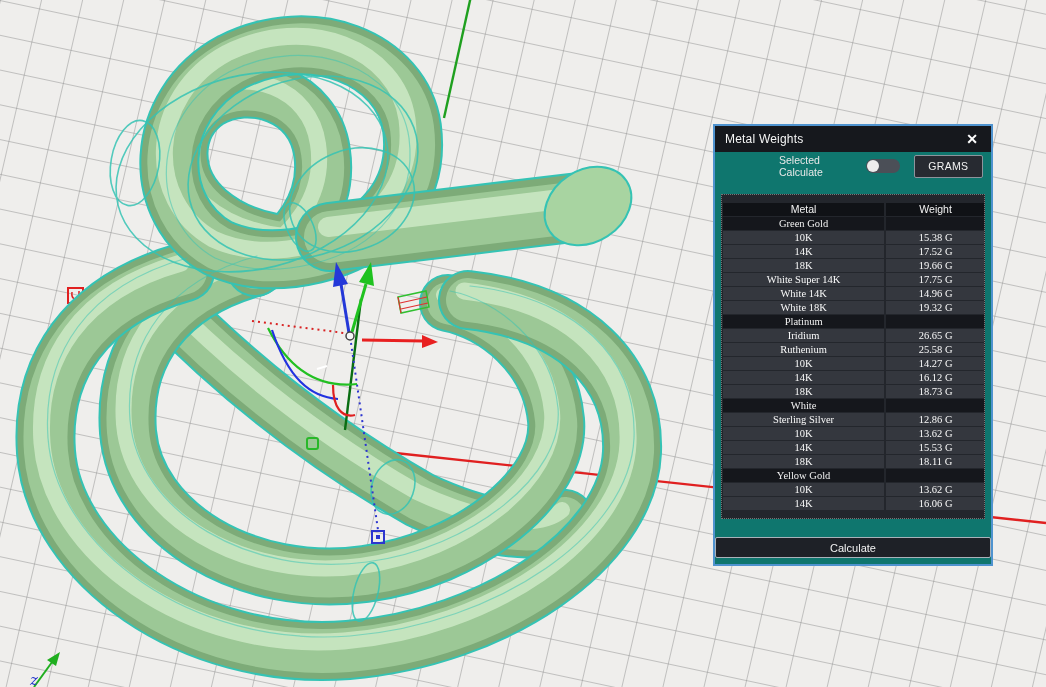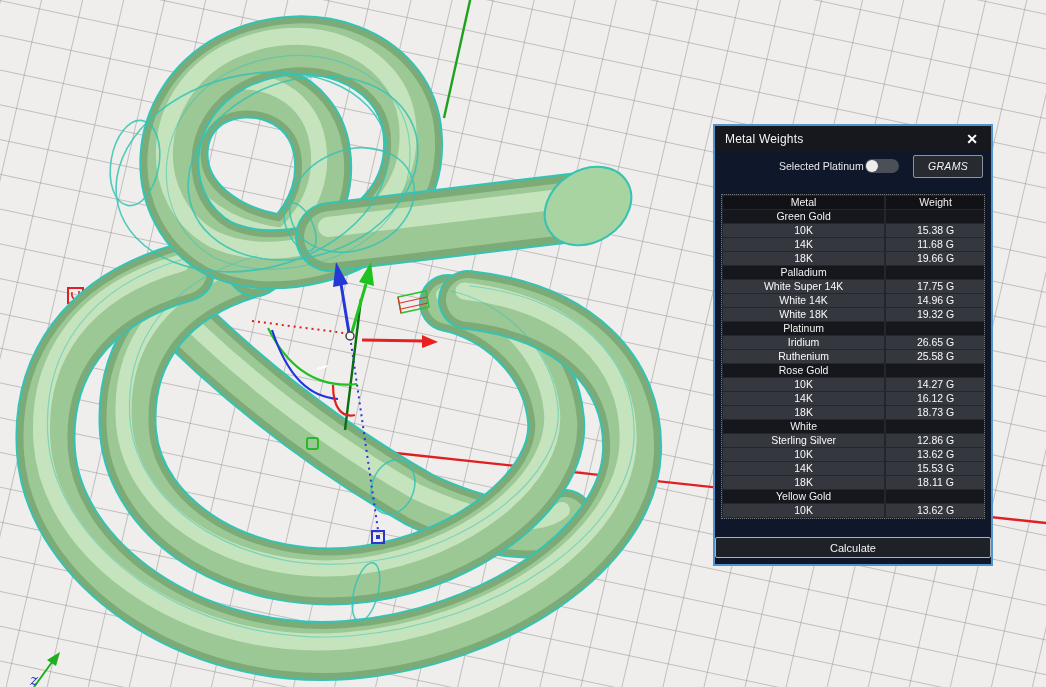--- a/index.html
+++ b/index.html
@@ -5,21 +5,21 @@
   html,body{margin:0;padding:0;}
   body{
     width:1046px;height:687px;position:relative;overflow:hidden;
     font-family:"Liberation Sans", sans-serif;background:#efeeec;
   }
   #scene{position:absolute;left:0;top:0;width:1046px;height:687px;display:block;}
 
   
   .panel{
     position:absolute;left:713px;top:124px;width:280px;height:442px;
-    background:#0f172a;border:2px solid #4f93cf;box-sizing:border-box;
+    background:#0f766e;border:2px solid #4f93cf;box-sizing:border-box;
     display:flex;flex-direction:column;color:#f0f0f0;
   }
   .titlebar{
     height:26px;flex:0 0 26px;display:flex;align-items:center;
     padding:0 10px;background:#16181d;
   }
   .titlebar .title{font-size:12px;color:#f5f5f5;letter-spacing:.2px;}
   .close{
     margin-left:auto;font-size:14px;font-weight:bold;color:#ffffff;
     line-height:14px;cursor:pointer;padding:2px 3px;
@@ -32,25 +32,25 @@
     margin-left:auto;width:34px;height:14px;border-radius:7px;background:#4b4f57;
     position:relative;cursor:pointer;flex:0 0 34px;
   }
   .toggle .knob{
     position:absolute;left:1px;top:1px;width:12px;height:12px;border-radius:50%;
     background:#ededed;
   }
   .units-btn{
     margin-left:14px;width:68px;height:21px;border:1px solid #8d949c;border-radius:2px;
     background:#272a31;color:#f2f2f2;font-size:10.5px;display:flex;
-    align-items:center;justify-content:center;cursor:pointer;letter-spacing:.3px;font-style:italic;
+    align-items:center;justify-content:center;cursor:pointer;letter-spacing:.3px;
   }
   .tablewrap{
     margin:12px 6px;border:1px dotted #767676;background:#23262c;
-    flex:1 1 auto;overflow:hidden;display:flex;flex-direction:column;padding:1px;
+    flex:1 1 auto;overflow:hidden;display:flex;flex-direction:column;padding:1px;justify-content:center;
   }
   .trow{
     display:grid;grid-template-columns:62% 38%;column-gap:2px;
     flex:0 0 13px;height:13px;line-height:13px;margin-bottom:1px;
     font-size:10.5px;text-align:center;white-space:nowrap;
   }
   .trow > div{overflow:hidden;}
   .trow.head > div{background:#101216;color:#f2f2f2;}
   .trow.section > div{background:#15171c;color:#f2f2f2;}
   .trow.item > div{background:#34373e;color:#fafafa;}
@@ -190,52 +190,48 @@
   </g>
 </svg>
 
 <div class="panel">
   <div class="titlebar">
     <span class="title">Metal Weights</span>
     <span class="close">✕</span>
   </div>
 
   <div class="controls">
-    <span class="label">Selected Platinum</span>
+    <span class="label">Selected Calculate</span>
     <span class="toggle">
       <span class="knob"></span>
     </span>
     <span class="units-btn">GRAMS</span>
   </div>
 
   <div class="tablewrap">
     <div class="trow head">
       <div>Metal</div>
       <div>Weight</div>
     </div>
-    <div id="tbody" style="display:flex;flex-direction:column;">
+    <div id="tbody" style="display:flex;flex-direction:column;font-family:Liberation Serif, serif;">
         <div class="trow section">
           <div>Green Gold</div>
           <div></div>
         </div>
         <div class="trow item">
           <div>10K</div>
           <div>15.38 G</div>
         </div>
         <div class="trow item">
           <div>14K</div>
-          <div>11.68 G</div>
+          <div>17.52 G</div>
         </div>
         <div class="trow item">
           <div>18K</div>
           <div>19.66 G</div>
-        </div>
-        <div class="trow section">
-          <div>Palladium</div>
-          <div></div>
         </div>
         <div class="trow item">
           <div>White Super 14K</div>
           <div>17.75 G</div>
         </div>
         <div class="trow item">
           <div>White 14K</div>
           <div>14.96 G</div>
         </div>
         <div class="trow item">
@@ -246,24 +242,20 @@
           <div>Platinum</div>
           <div></div>
         </div>
         <div class="trow item">
           <div>Iridium</div>
           <div>26.65 G</div>
         </div>
         <div class="trow item">
           <div>Ruthenium</div>
           <div>25.58 G</div>
-        </div>
-        <div class="trow section">
-          <div>Rose Gold</div>
-          <div></div>
         </div>
         <div class="trow item">
           <div>10K</div>
           <div>14.27 G</div>
         </div>
         <div class="trow item">
           <div>14K</div>
           <div>16.12 G</div>
         </div>
         <div class="trow item">

